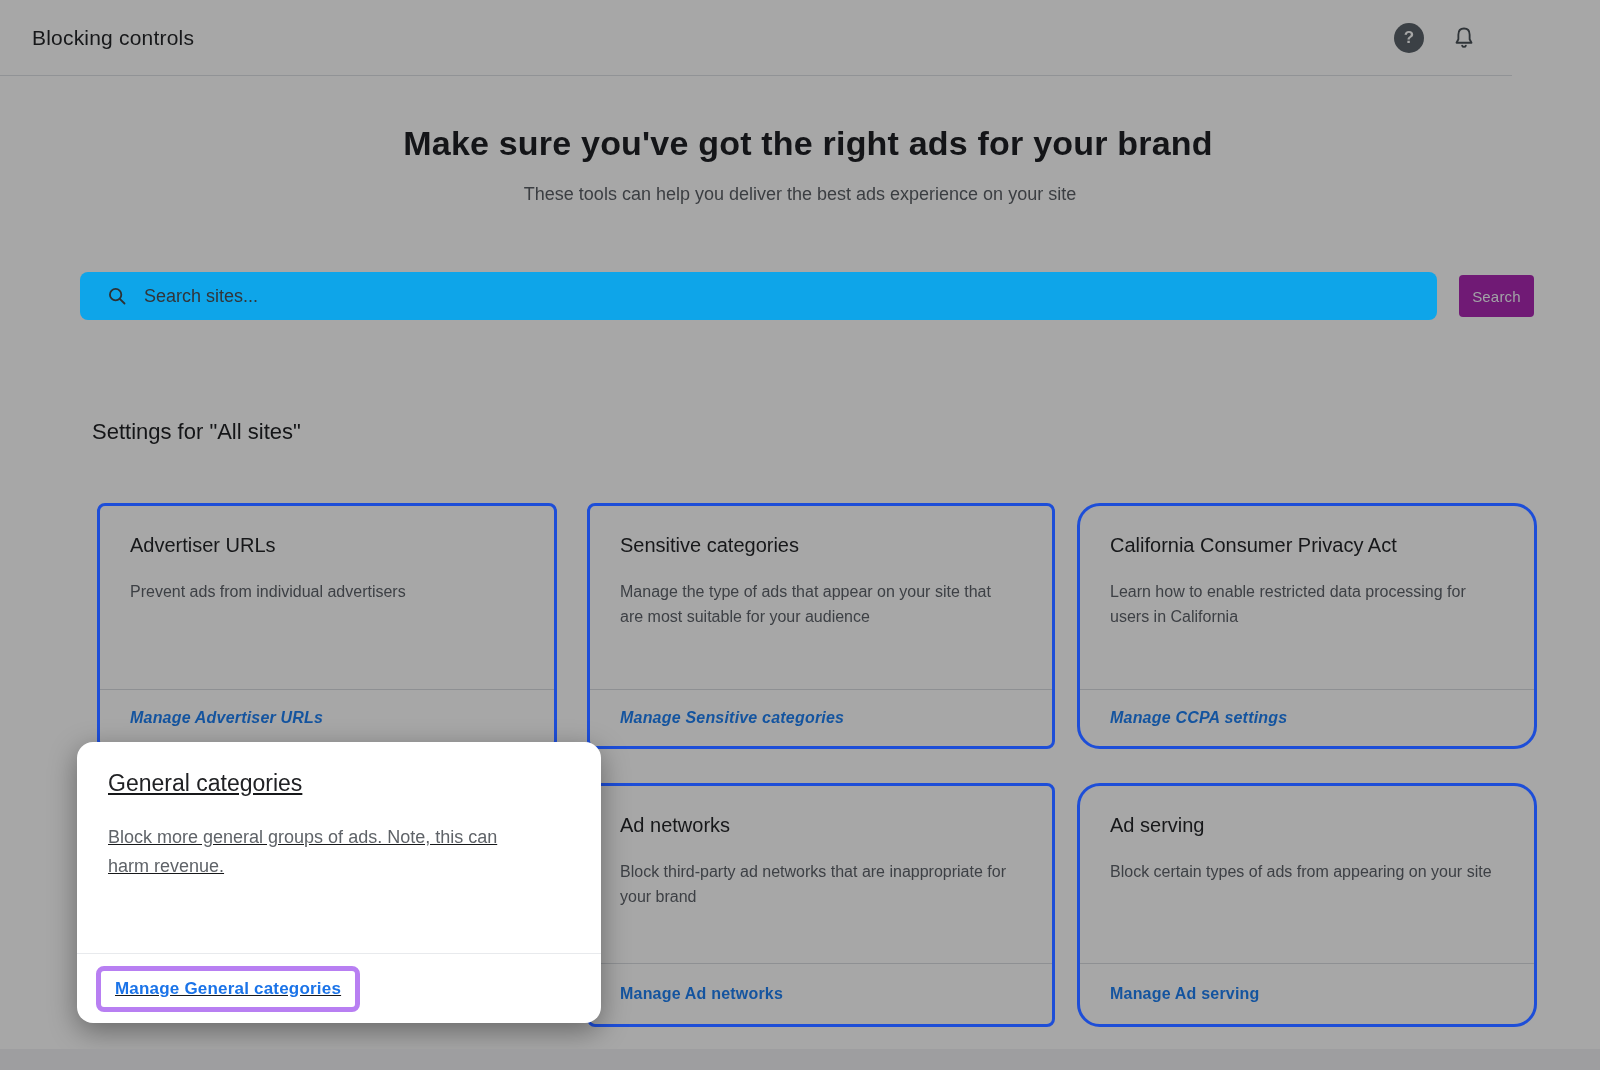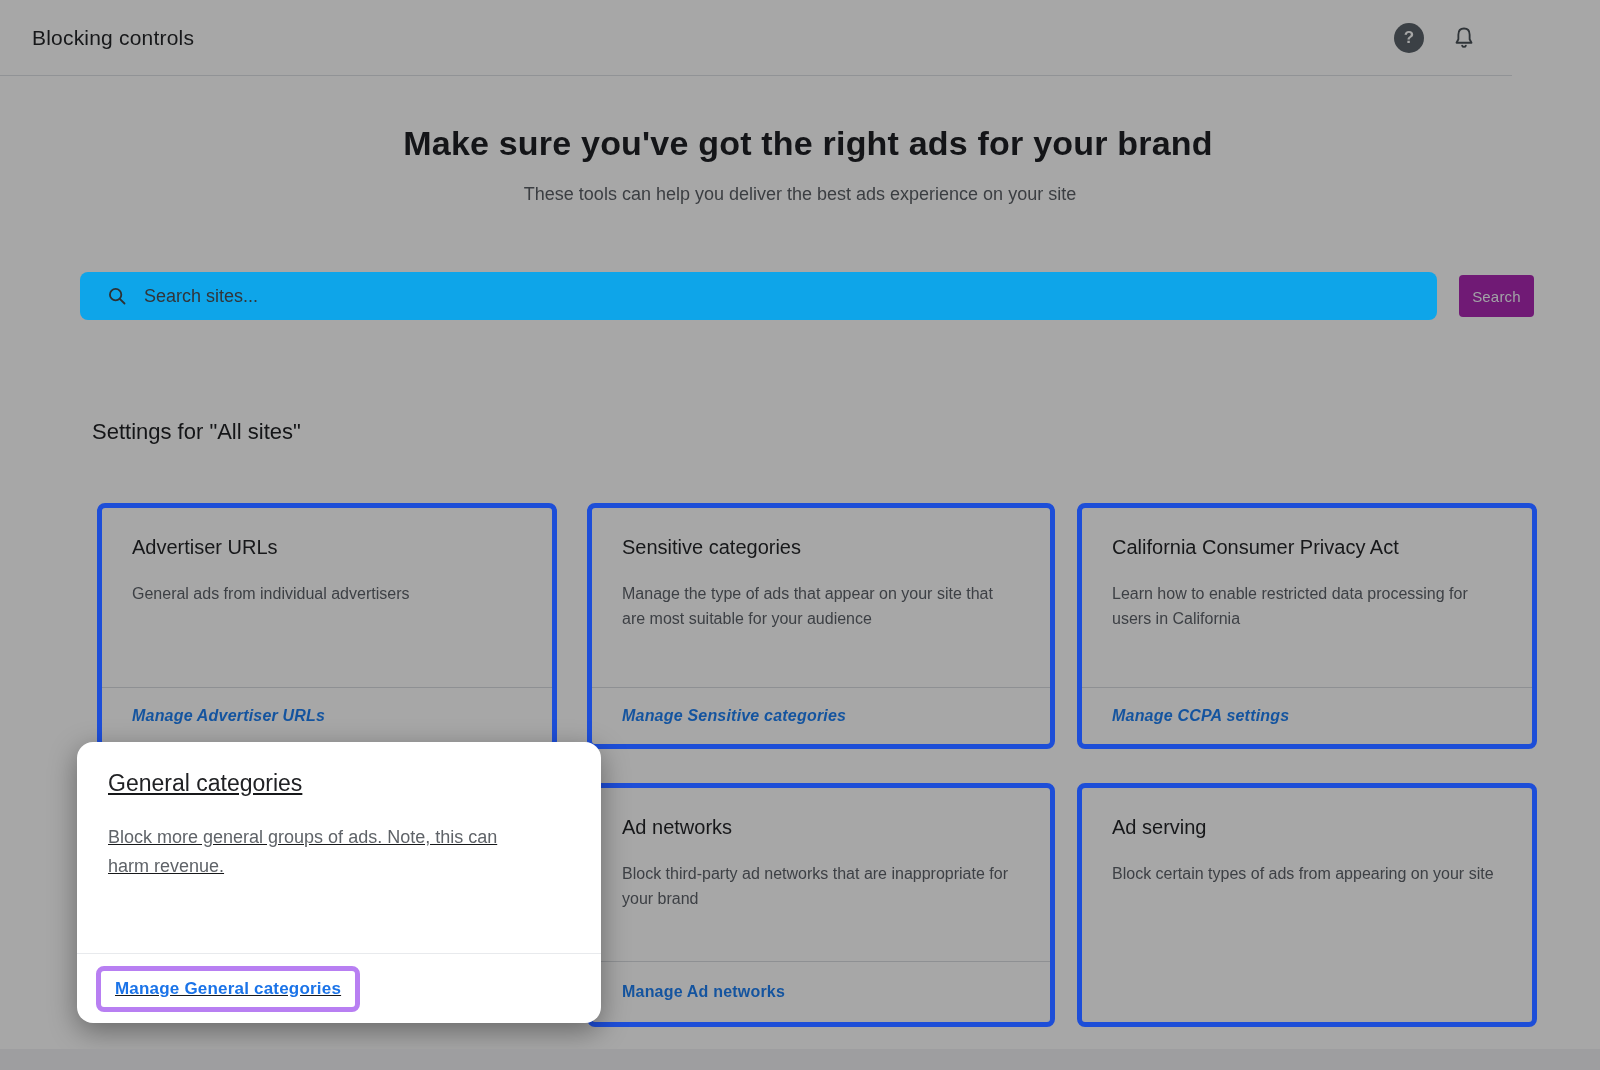--- a/index.html
+++ b/index.html
@@ -59,41 +59,41 @@
 
   
   .section-heading {
     position:absolute; left:92px; top:419px;
     font-size:22px; color:#151618;
   }
 
   
   .card {
     position:absolute;
-    border:5px solid #1d4ed8; border-radius:8px;
+    border:3px solid #1d4ed8; border-radius:8px;
     display:flex; flex-direction:column;
   }
   .card .card-body { flex:1; padding:28px 30px 0; }
   .card .card-title { font-size:20px; color:#17181a; margin-bottom:22px; }
   .card .card-desc { font-size:16px; line-height:25px; color:#3d4045; max-width:392px; }
   .card .card-footer {
     border-top:1px solid #8e9093;
     display:flex; align-items:center; padding:0 30px;
   }
   .card-link {
     font-size:16px; font-weight:bold; color:#14549f;
     text-decoration:none; cursor:pointer; letter-spacing:.2px;
   }
   .row1 { top:503px; height:246px; }
   .row1 .card-footer { height:57px;font-style:italic; }
   .row2 { top:783px; height:244px; }
   .row2 .card-footer { height:61px; }
   .col1 { left:97px;  width:460px; }
   .col2 { left:587px; width:468px; }
-  .col3 { left:1077px; width:460px; }
+  .col3 { left:1077px; width:460px;border-radius:23px; }
 
   
   .spotlight {
     position:absolute; left:77px; top:742px; width:524px; height:281px;
     background:#ffffff; border-radius:16px;
     box-shadow:0 8px 28px rgba(0,0,0,.38);
     display:flex; flex-direction:column;text-decoration:underline;
   }
   .spotlight .sp-body { flex:1; padding:28px 31px 0; }
   .spotlight .sp-title { font-size:23px; color:#202124; margin-bottom:26px; }
@@ -142,21 +142,21 @@
   </svg>
   <input type="text" placeholder="Search sites..." style="">
 </div>
 <button class="search-btn">Search</button>
 
 <div class="section-heading">Settings for "All sites"</div>
 
 <div class="card row1 col1">
   <div class="card-body">
     <div class="card-title">Advertiser URLs</div>
-    <div class="card-desc">General ads from individual advertisers</div>
+    <div class="card-desc">Prevent ads from individual advertisers</div>
   </div>
   <div class="card-footer">
     <a class="card-link">Manage Advertiser URLs</a>
   </div>
 </div>
 
 <div class="card row1 col2">
   <div class="card-body">
     <div class="card-title">Sensitive categories</div>
     <div class="card-desc">Manage the type of ads that appear on your site that are most suitable for your audience</div>
@@ -183,20 +183,23 @@
   </div>
   <div class="card-footer">
     <a class="card-link">Manage Ad networks</a>
   </div>
 </div>
 
 <div class="card row2 col3">
   <div class="card-body">
     <div class="card-title">Ad serving</div>
     <div class="card-desc">Block certain types of ads from appearing on your site</div>
+  </div>
+  <div class="card-footer">
+    <a class="card-link">Manage Ad serving</a>
   </div>
 </div>
 
 <div class="spotlight">
   <div class="sp-body">
     <div class="sp-title">General categories</div>
     <div class="sp-desc">Block more general groups of ads. Note, this can harm revenue.</div>
   </div>
   <div class="sp-footer">
     <div class="highlight-box">

